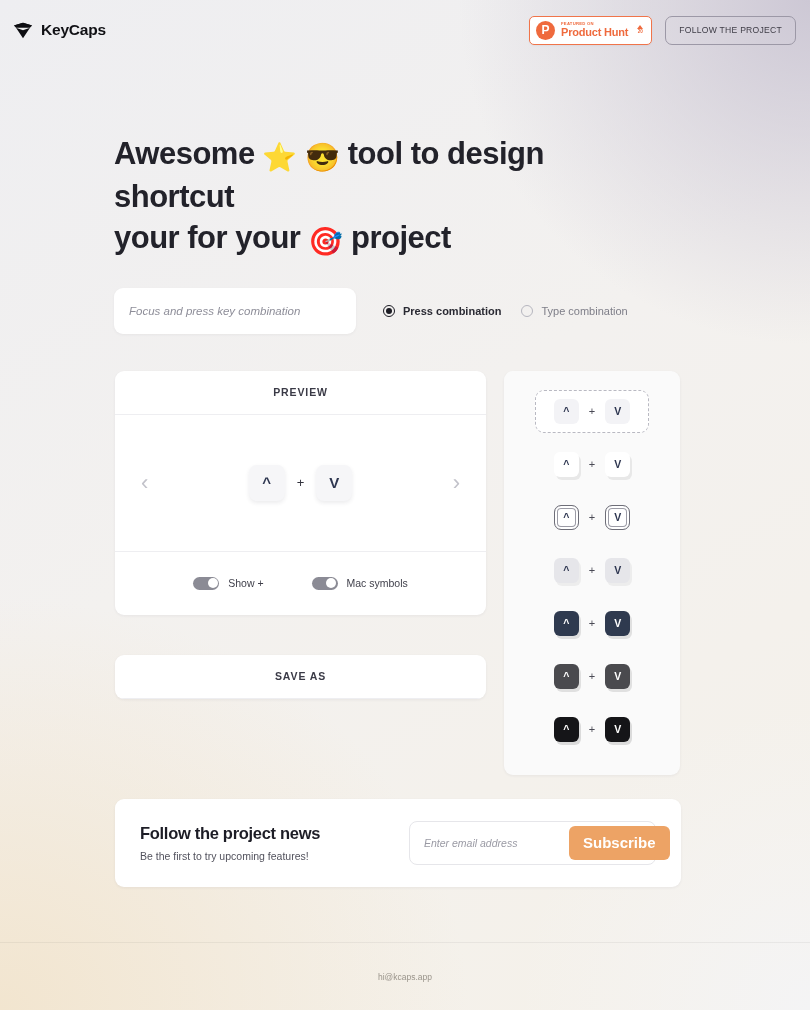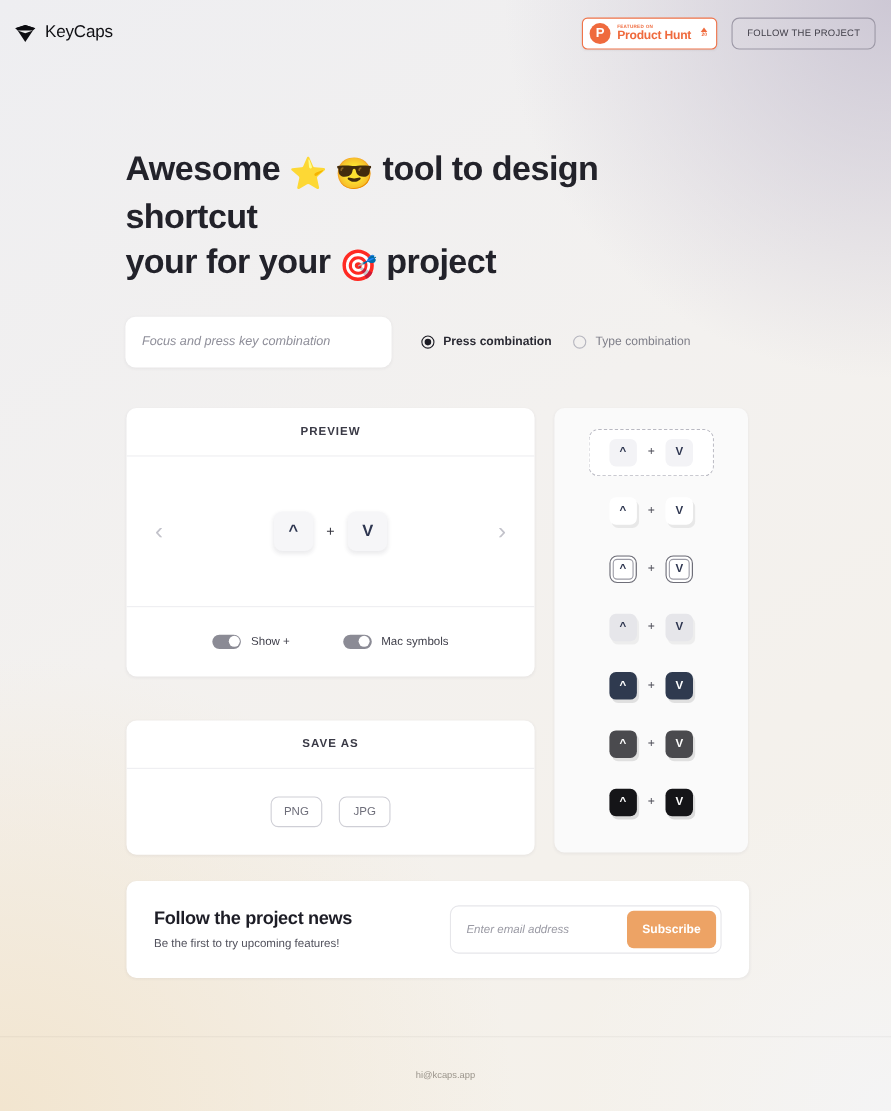--- a/index.html
+++ b/index.html
@@ -31,21 +31,21 @@
   }
   .brand {
     display: flex;
     align-items: center;
     gap: 7px;
     cursor: pointer;
   }
   .brand-icon { width: 22px; height: 22px; display: block; }
   .brand-name {
     font-size: 15.5px;
-    font-weight: normal;
+    font-weight: bold;
     color: #101014;
     letter-spacing: -0.2px;
   }
   .header-right {
     margin-left: auto;
     display: flex;
     align-items: center;
     gap: 13px;
   }
 
@@ -349,21 +349,21 @@
     color: #333;
   }
   .nl-input::placeholder { color: #9a9aa4; font-style: italic; }
   .nl-btn {
     background: #eda365;
     border: none;
     border-radius: 6px;
     height: 100%;
     padding: 4px 14px;
     font-family: inherit;
-    font-size: 11px;
+    font-size: 15px;
     font-weight: bold;
     color: #ffffff;
     cursor: pointer;
     text-align: center;
   }
 
   
   .footer {
     position: absolute;
     left: 0; right: 0; bottom: 0;
@@ -459,24 +459,20 @@
         </div>
         <div class="toggle-row">
           <span class="switch"></span>
           <span class="toggle-label">Mac symbols</span>
         </div>
       </div>
     </div>
 
     <div class="card">
       <div class="card-head">SAVE AS</div>
-      <div class="save-body">
-        <button class="fmt-btn">PNG</button>
-        <button class="fmt-btn">JPG</button>
-      </div>
     </div>
 
   </div>
 
   <div class="col-right">
     <div class="card design-card">
       <div class="design-body">
 
         <div class="design-row selected">
           <span class="dk dk-flat">^</span>

